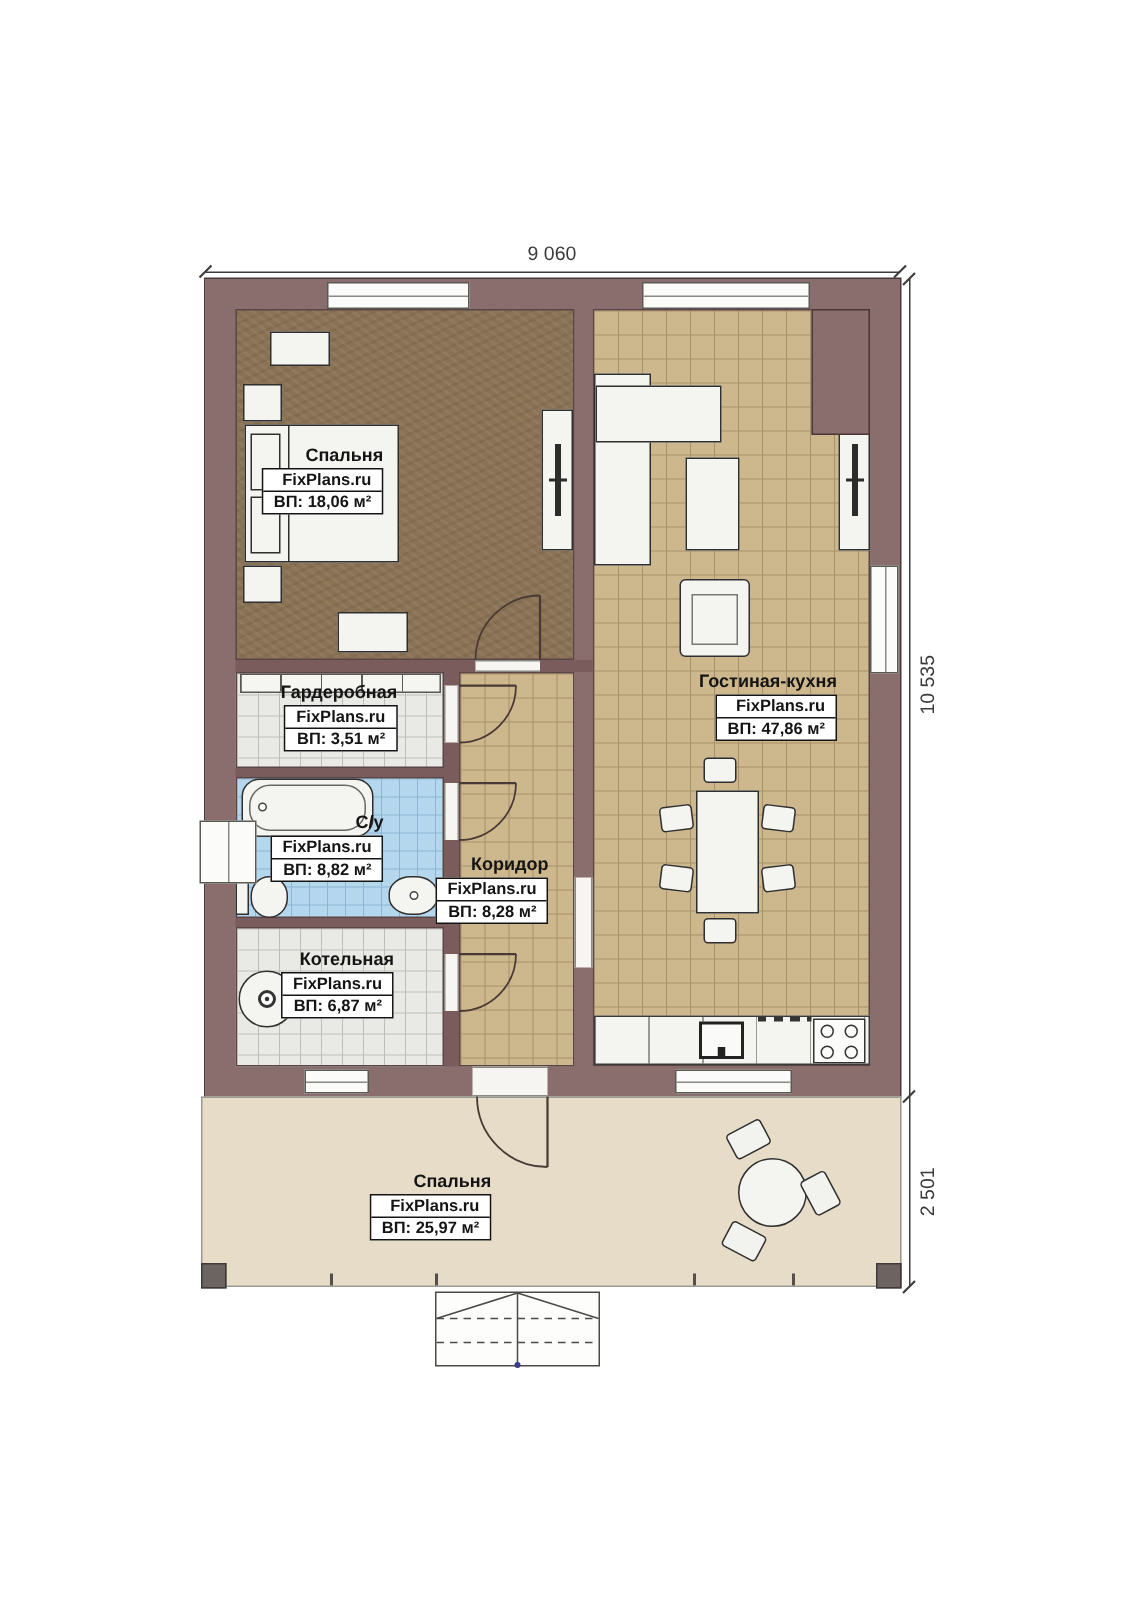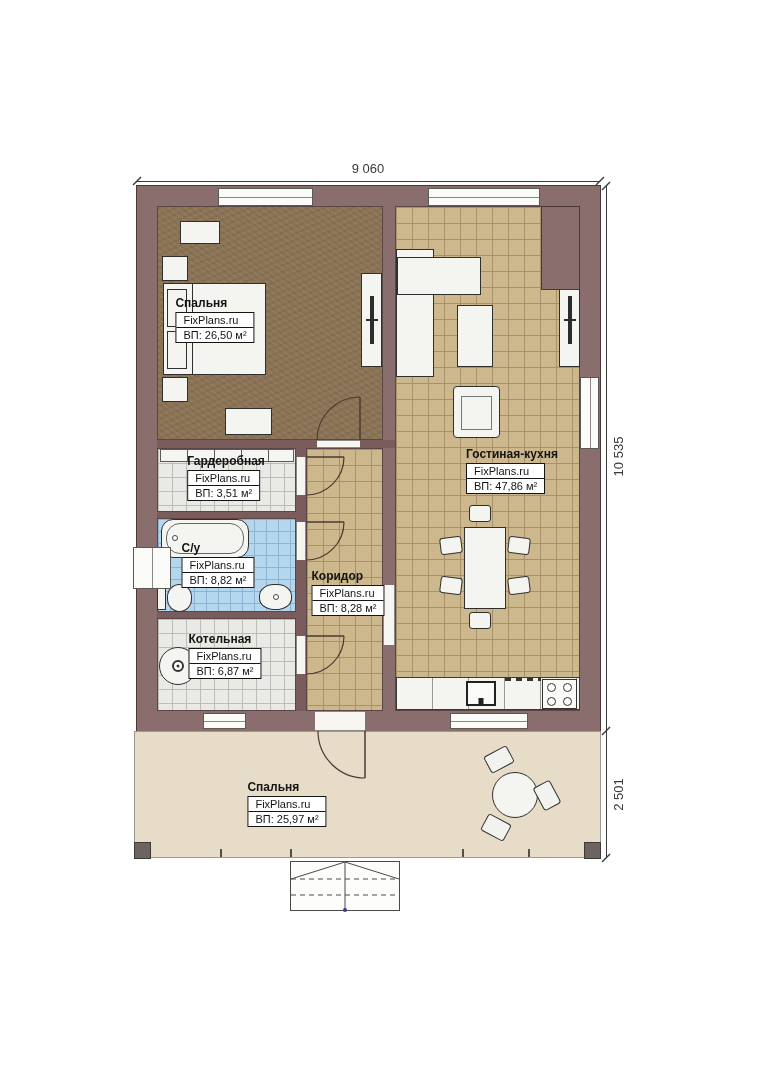--- a/index.html
+++ b/index.html
@@ -50,24 +50,24 @@
   .window .pane-v{position:absolute;top:0;bottom:0;left:50%;width:1px;background:#8a8a85;}
   .shelf{position:absolute;background:repeating-linear-gradient(90deg,#f5f5f2 0 26px,#5a5a55 26px 27px);border:1px solid #5a5a55;z-index:5;}
   .counter{position:absolute;background:#f4f4f1;border:1px solid #3a3a3a;z-index:5;
     background-image:repeating-linear-gradient(90deg,transparent 0 35px,#9a9a94 35px 36px);}
   .ksink{position:absolute;background:#fafaf8;border:2px solid #222;z-index:6;}
   .faucet{position:absolute;left:50%;bottom:-2px;width:5px;height:8px;background:#222;transform:translateX(-50%);}
   .stove{position:absolute;background:#fbfbf9;border:1px solid #333;z-index:6;display:grid;grid-template-columns:1fr 1fr;grid-template-rows:1fr 1fr;place-items:center;}
   .burner{width:9px;height:9px;border:1.5px solid #333;border-radius:50%;}
   .dashes{position:absolute;height:3px;background:repeating-linear-gradient(90deg,#333 0 6px,transparent 6px 11px);z-index:7;}
   
-  .room-label{position:absolute;transform:translateX(-50%);text-align:left;z-index:30;}
+  .room-label{position:absolute;transform:translateX(-50%);text-align:right;z-index:30;}
   .room-name{font-weight:bold;font-size:12px;color:#141414;margin-bottom:2px;white-space:nowrap;}
   .label-card{display:inline-block;border:1px solid #141414;background:#ffffff;}
-  .label-card .row{padding:1px 7px;font-size:11px;color:#141414;white-space:nowrap;border-bottom:1px solid #141414;}
+  .label-card .row{padding:1px 7px;font-size:11px;color:#141414;white-space:nowrap;border-bottom:1px solid #141414;font-weight:bold;}
   .label-card .row:last-child{border-bottom:none;}
   
   .dim-line{position:absolute;background:#3c3c3c;z-index:15;}
   .dim-label{position:absolute;font-size:13px;color:#3a3a3a;z-index:15;white-space:nowrap;}
   .dim-label.h{transform:translateX(-50%);}
   .dim-label.v{width:80px;text-align:center;transform:rotate(-90deg);}
   svg.overlay{position:absolute;left:0;top:0;z-index:20;pointer-events:none;}
 </style>
 </head>
 <body>
@@ -229,21 +229,21 @@
     <path d="M596,185 L604,177" stroke="#3c3c3c" stroke-width="1.4"></path>
     <path d="M602,190 L610,182" stroke="#3c3c3c" stroke-width="1.4"></path>
     <path d="M602,735 L610,727" stroke="#3c3c3c" stroke-width="1.4"></path>
     <path d="M602,862 L610,854" stroke="#3c3c3c" stroke-width="1.4"></path>
   </svg>
 
   <div class="room-label" style="left:215px;top:296px;">
     <div class="room-name">Спальня</div>
     <div class="label-card">
       <div class="row">FixPlans.ru</div>
-      <div class="row">ВП: 26,50 м²</div>
+      <div class="row">ВП: 18,06 м²</div>
     </div>
   </div>
 
   <div class="room-label" style="left:226px;top:454px;">
     <div class="room-name">Гардеробная</div>
     <div class="label-card">
       <div class="row">FixPlans.ru</div>
       <div class="row">ВП: 3,51 м²</div>
     </div>
   </div>
@@ -257,21 +257,21 @@
   </div>
 
   <div class="room-label" style="left:225px;top:632px;">
     <div class="room-name">Котельная</div>
     <div class="label-card">
       <div class="row">FixPlans.ru</div>
       <div class="row">ВП: 6,87 м²</div>
     </div>
   </div>
 
-  <div class="room-label" style="left:348px;top:569px;">
+  <div class="room-label" style="left:328px;top:569px;">
     <div class="room-name">Коридор</div>
     <div class="label-card">
       <div class="row">FixPlans.ru</div>
       <div class="row">ВП: 8,28 м²</div>
     </div>
   </div>
 
   <div class="room-label" style="left:512px;top:447px;">
     <div class="room-name">Гостиная-кухня</div>
     <div class="label-card">

